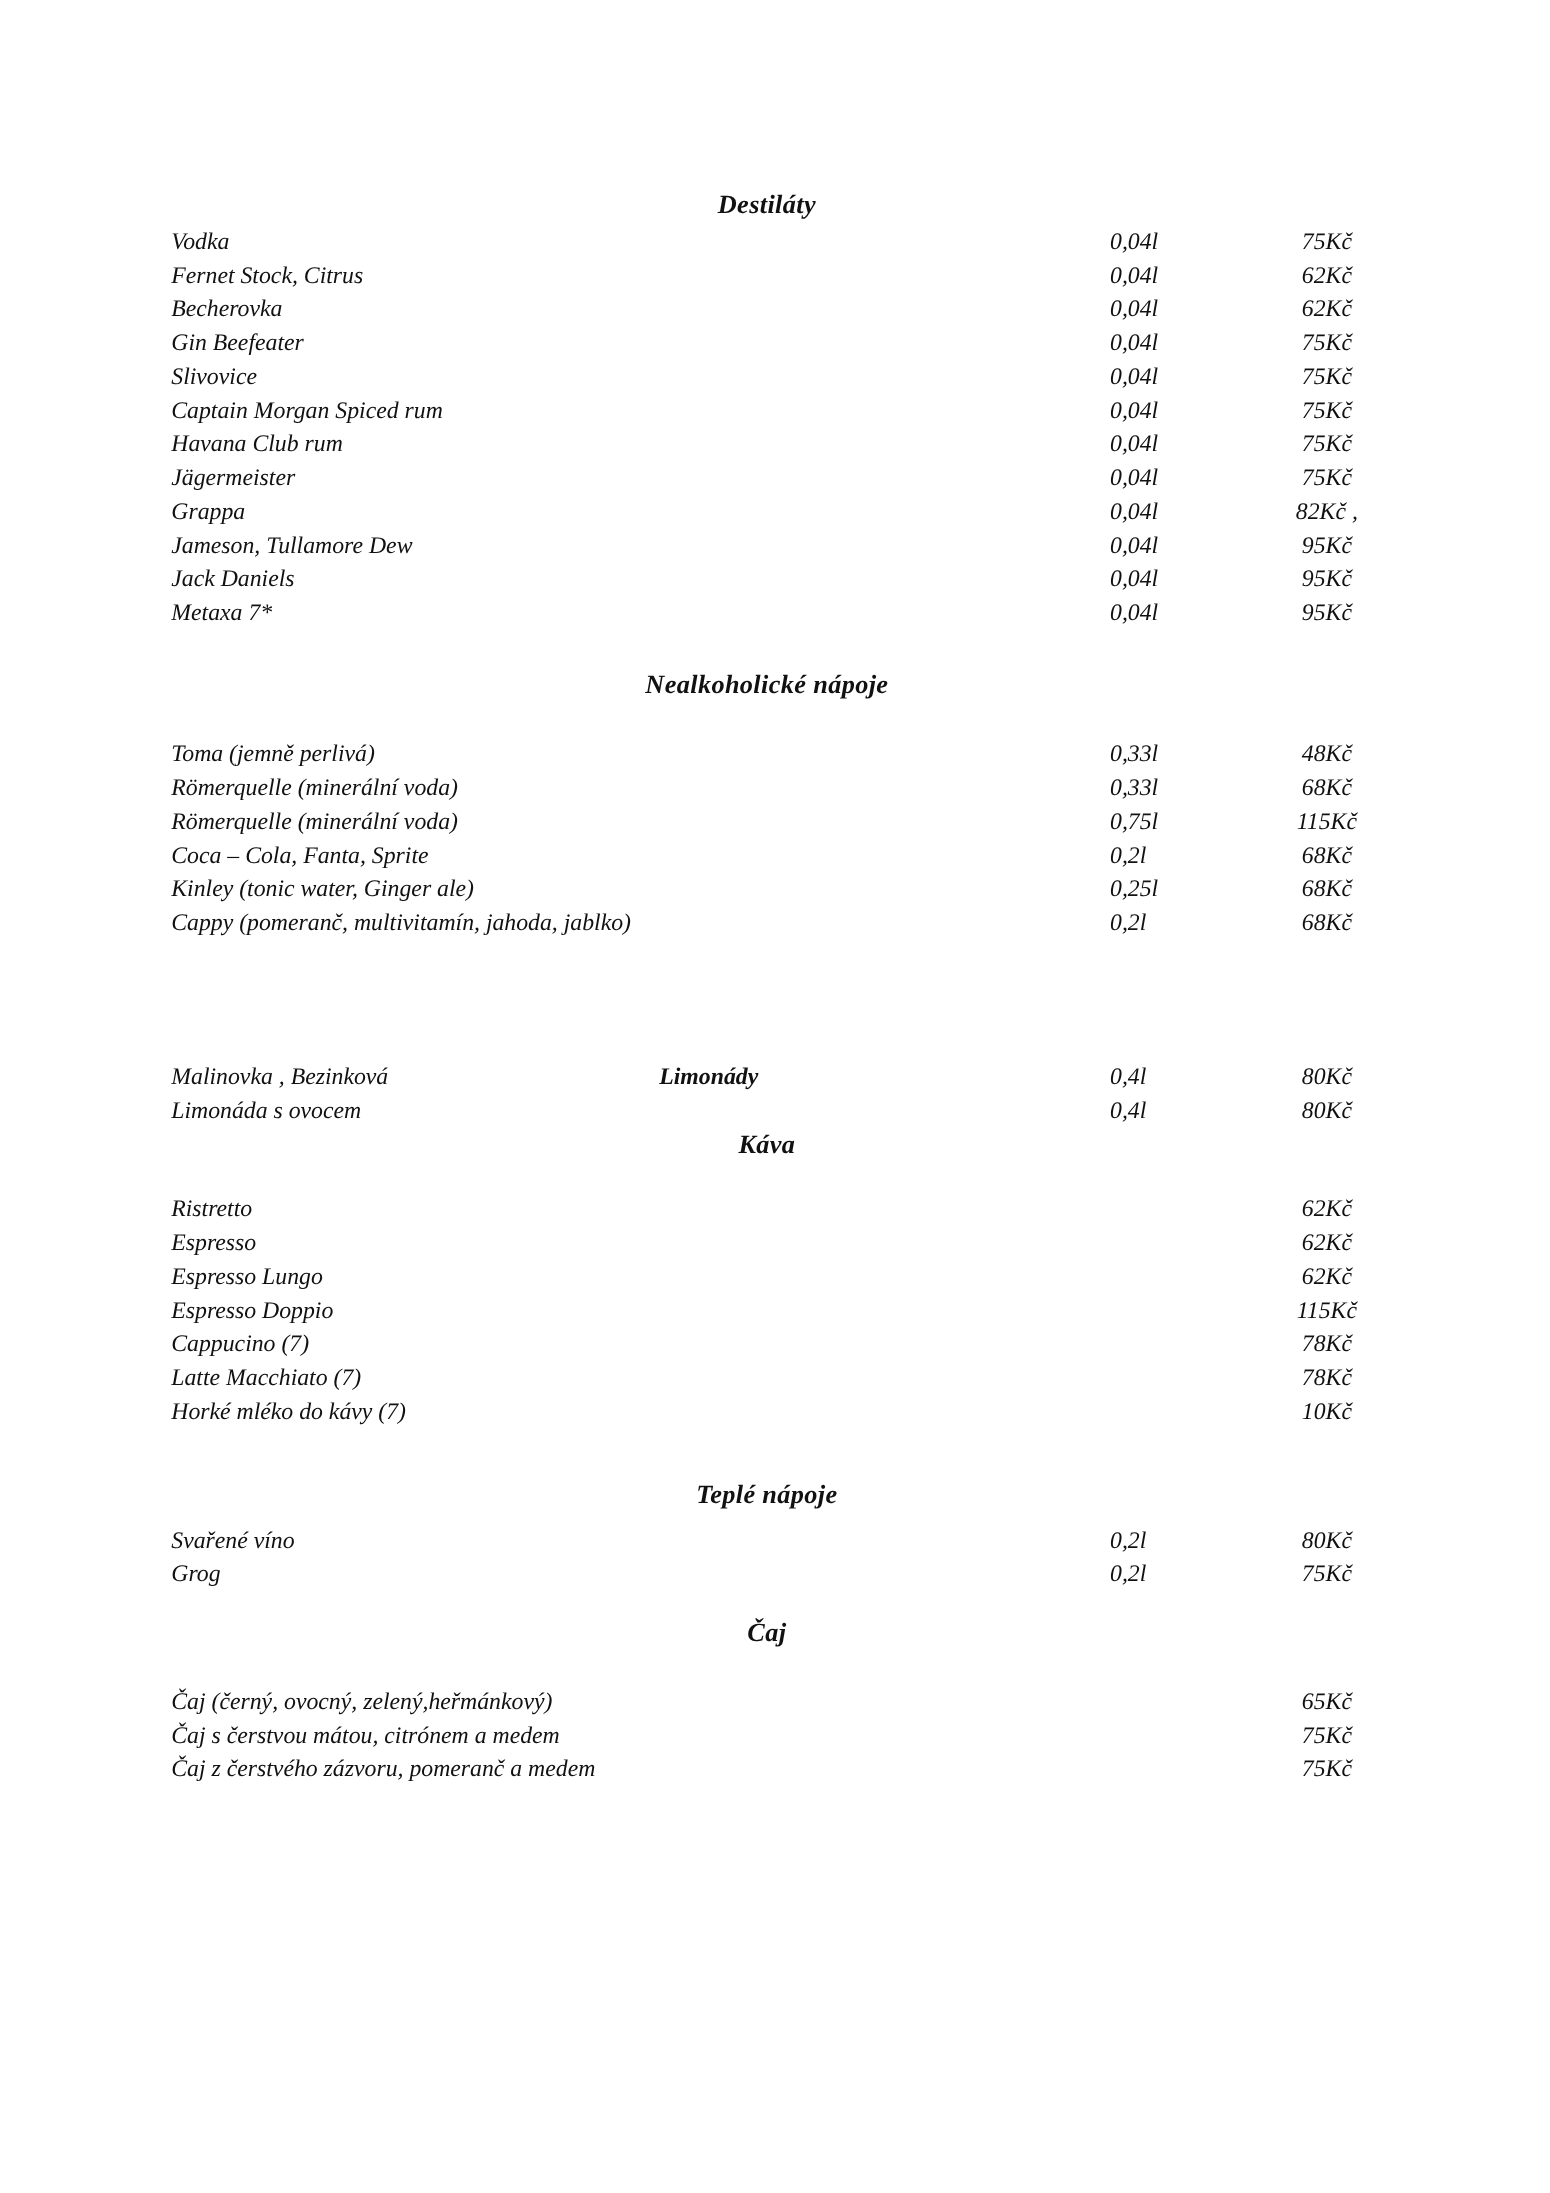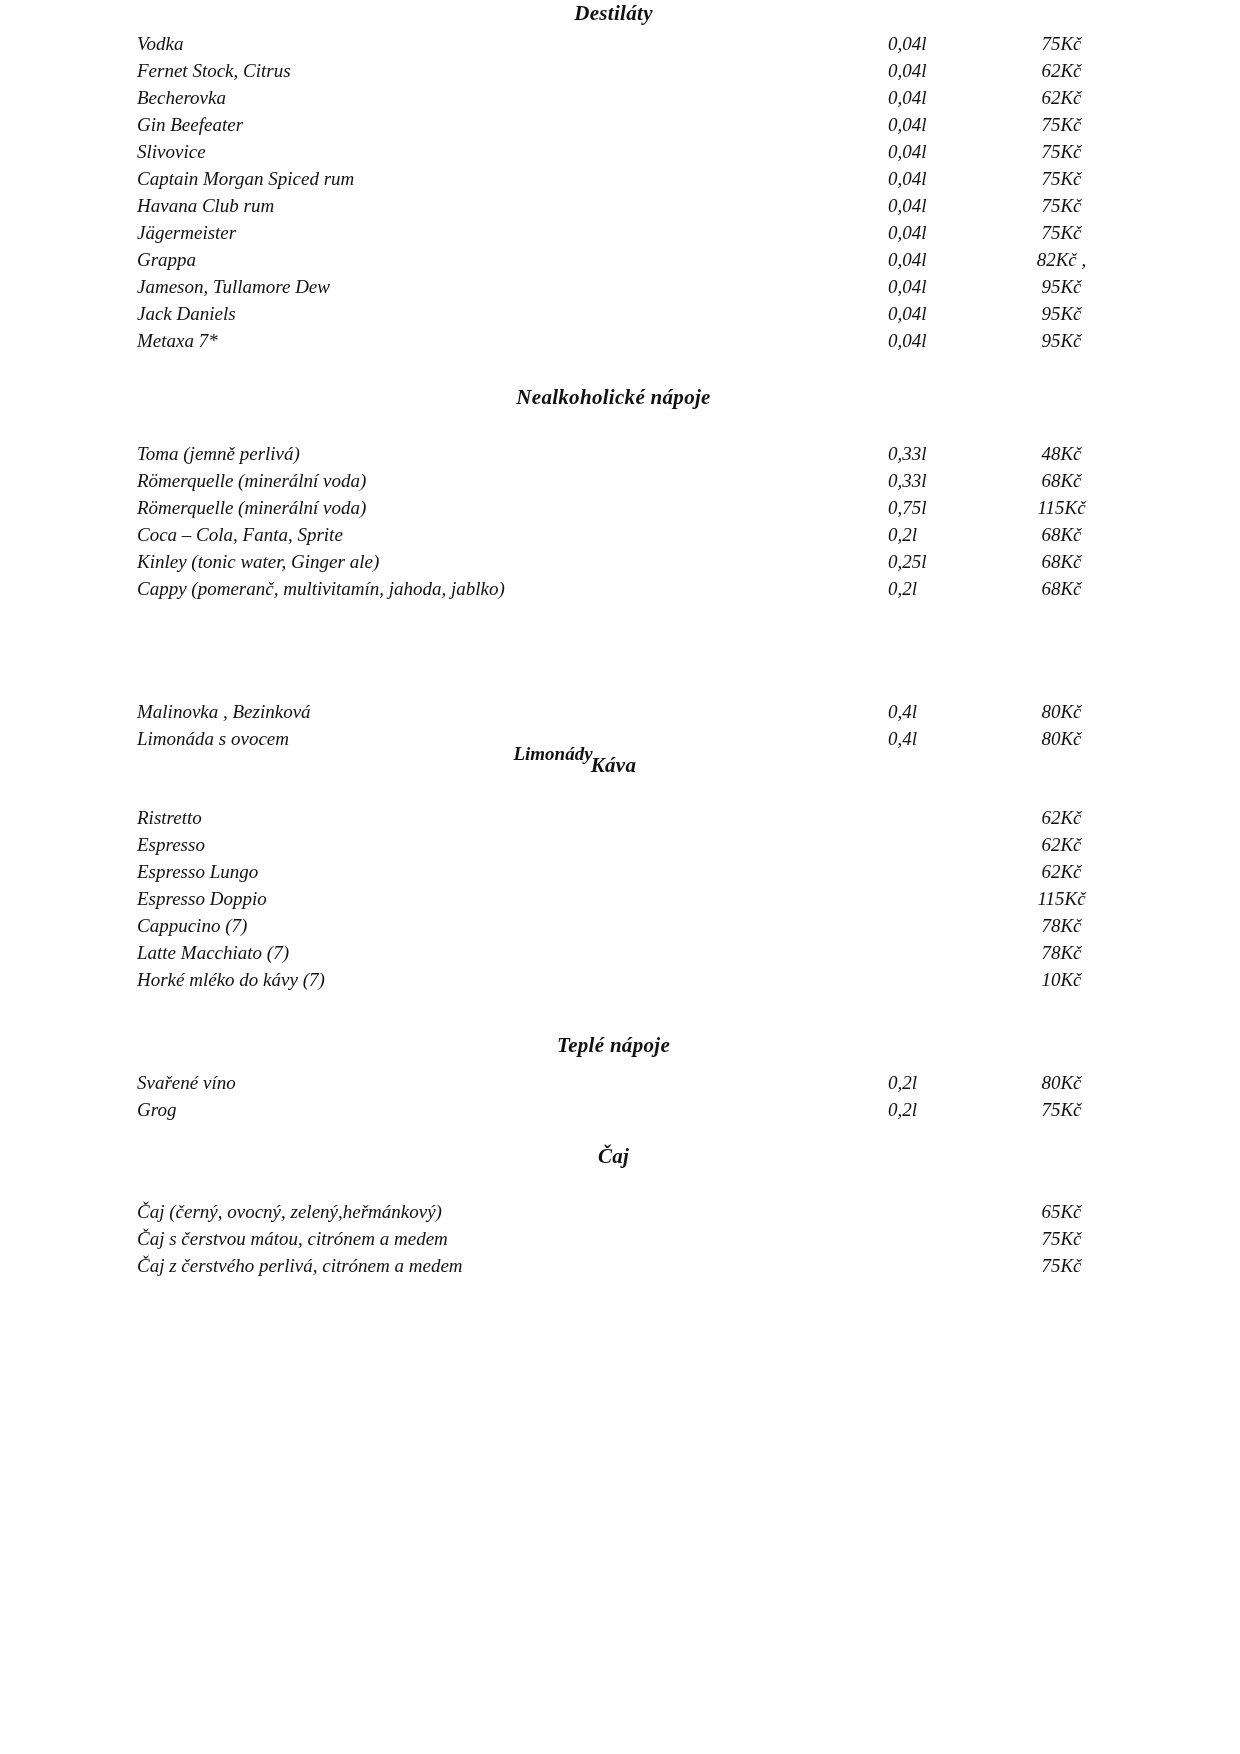--- a/index.html
+++ b/index.html
@@ -14,20 +14,21 @@
     font-family: "Liberation Serif", "DejaVu Serif", serif;
     font-style: italic;
     color: #111111;
     overflow: hidden;
   }
   .menu {
     position: absolute;
     left: 137px;
     top: 0;
     width: 953px;
+    padding-top: 150px;
   }
   .section-title {
     text-align: center;
     font-weight: bold;
     font-size: 21px;
     line-height: 27px;
     letter-spacing: 0.3px;
   }
   .items { margin: 0; }
   .row {
@@ -36,27 +37,26 @@
     font-size: 19px;
     line-height: 27px;
     position: relative;
     white-space: nowrap;
   }
   .name   { grid-column: 1; }
   .volume { grid-column: 2; }
   .price  { grid-column: 3; text-align: center; }
   .inline-title {
     position: absolute;
-    left: 316px;
+    left: 330px;
     width: 200px;
     text-align: center;
     font-weight: bold;
     font-size: 19px;
     line-height: 27px;
-    margin-top: 42px;
   }
   
   .s0 { margin-top: 0; }    .s0 .items { margin-top: 3px; }
   .s1 { margin-top: 30px; } .s1 .items { margin-top: 29px; }
   .s2 { margin-top: 96px; }
   .s3 { } .s3 .items { margin-top: 25px; }
   .s4 { margin-top: 39px; } .s4 .items { margin-top: 10px; }
   .s5 { margin-top: 20px; } .s5 .items { margin-top: 28px; }
 </style>
 </head>
@@ -241,19 +241,19 @@
     <span class="name">Čaj (černý, ovocný, zelený,heřmánkový)</span>
     <span class="volume"></span>
     <span class="price">65Kč</span>
   </div>
         <div class="row">
     <span class="name">Čaj s čerstvou mátou, citrónem a medem</span>
     <span class="volume"></span>
     <span class="price">75Kč</span>
   </div>
         <div class="row">
-    <span class="name">Čaj z čerstvého perlivá, citrónem a medem</span>
+    <span class="name">Čaj z čerstvého zázvoru, pomeranč a medem</span>
     <span class="volume"></span>
     <span class="price">75Kč</span>
   </div>
       </div>
   </div>
   </div>
 
 </body></html>

